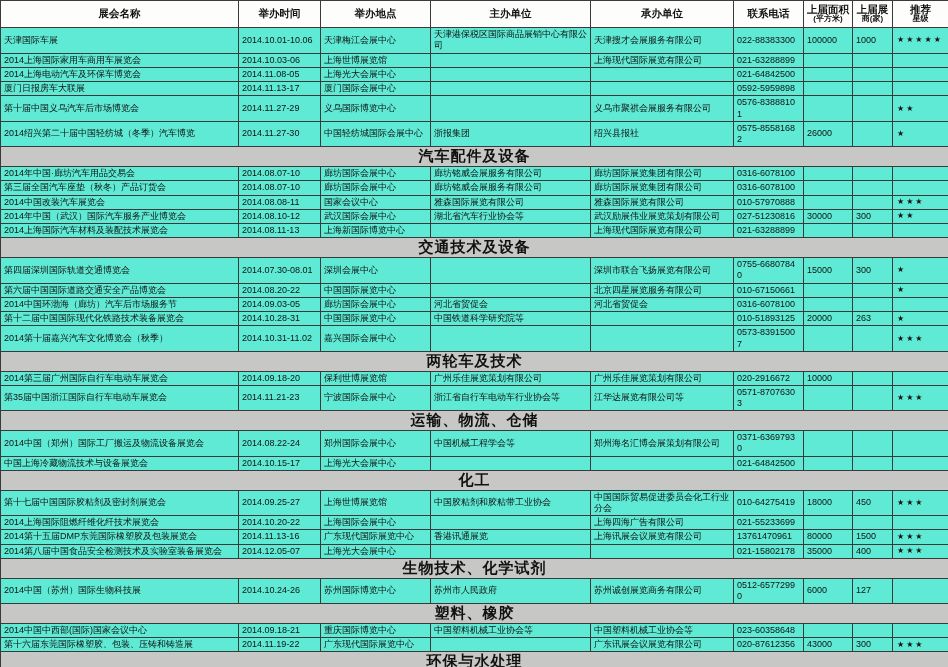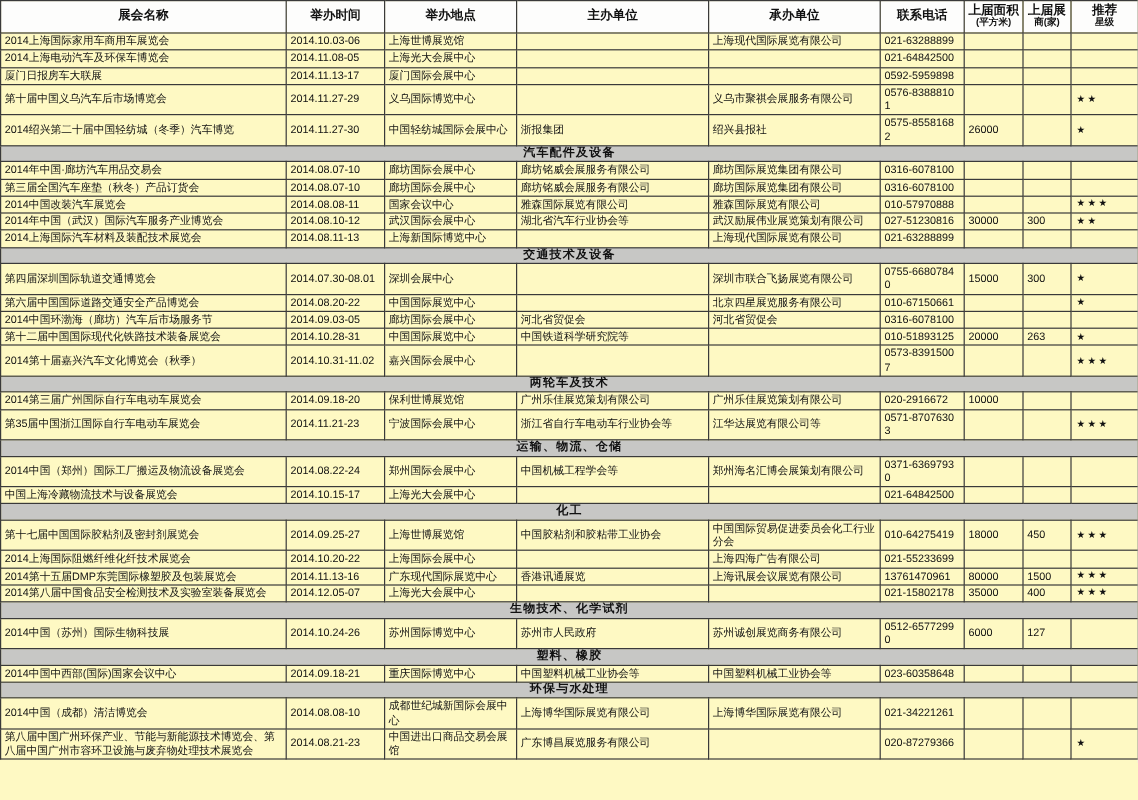--- a/index.html
+++ b/index.html
@@ -1,23 +1,23 @@
 <!DOCTYPE html>
 <html><head>
 <meta charset="utf-8">
 <style>
   html,body{margin:0;padding:0;background:#e9e9e9;}
   body{width:948px;height:667px;overflow:hidden;font-family:"Liberation Sans","DejaVu Sans",sans-serif;color:#111;}
-  .page{width:948px;height:667px;background:#fef9c3;box-sizing:border-box;}
+  .page{width:948px;height:667px;background:#5eead4;box-sizing:border-box;}
   table.t{width:948px;border-collapse:collapse;table-layout:fixed;}
   .t th,.t td{border:1px solid #3a3a3a;box-sizing:border-box;overflow:hidden;}
   .t thead th{font-size:10.5px;font-weight:bold;text-align:center;vertical-align:middle;height:27px;padding:1px 2px;line-height:1.1;background:#fdfdfc;}
   .t thead th .sub{display:block;font-size:8px;font-weight:bold;text-align:center;}
   .t td{font-size:9px;padding:1px 3px;vertical-align:middle;line-height:1.25;height:14px;text-align:left;white-space:normal;word-break:break-all;}
-  tr.section-row td{background:#c7c7c5;font-size:10px;font-weight:bold;text-align:center;height:13px;padding:0;letter-spacing:1px;}
+  tr.section-row td{background:#c7c7c5;font-size:15px;font-weight:bold;text-align:center;height:13px;padding:0;letter-spacing:1px;}
   td.stars{font-size:8px;font-weight:bold;letter-spacing:2px;padding-left:4px;}
   td.num{font-size:9px;}
 </style>
 </head>
 <body>
 
 <div class="page">
   <table class="t">
     <colgroup>
       <col style="width:238px">
@@ -38,20 +38,31 @@
         <th><span>主办单位</span></th>
         <th><span>承办单位</span></th>
         <th><span>联系电话</span></th>
         <th><span>上届面积</span><span class="sub">(平方米)</span></th>
         <th><span>上届展</span><span class="sub">商(家)</span></th>
         <th><span>推荐</span><span class="sub">星级</span></th>
       </tr>
     </thead>
     <tbody>
         <tr>
+          <td>天津国际车展</td>
+          <td>2014.10.01-10.06</td>
+          <td>天津梅江会展中心</td>
+          <td>天津港保税区国际商品展销中心有限公司</td>
+          <td>天津搜才会展服务有限公司</td>
+          <td class="num">022-88383300</td>
+          <td class="num">100000</td>
+          <td class="num">1000</td>
+          <td class="stars">★★★★★</td>
+        </tr>
+        <tr>
           <td>2014上海国际家用车商用车展览会</td>
           <td>2014.10.03-06</td>
           <td>上海世博展览馆</td>
           <td></td>
           <td>上海现代国际展览有限公司</td>
           <td class="num">021-63288899</td>
           <td class="num"></td>
           <td class="num"></td>
           <td class="stars"></td>
         </tr>
@@ -333,20 +344,31 @@
           <td>2014中国中西部(国际)国家会议中心</td>
           <td>2014.09.18-21</td>
           <td>重庆国际博览中心</td>
           <td>中国塑料机械工业协会等</td>
           <td>中国塑料机械工业协会等</td>
           <td class="num">023-60358648</td>
           <td class="num"></td>
           <td class="num"></td>
           <td class="stars"></td>
         </tr>
+        <tr>
+          <td>第十六届东莞国际橡塑胶、包装、压铸和铸造展</td>
+          <td>2014.11.19-22</td>
+          <td>广东现代国际展览中心</td>
+          <td></td>
+          <td>广东讯展会议展览有限公司</td>
+          <td class="num">020-87612356</td>
+          <td class="num">43000</td>
+          <td class="num">300</td>
+          <td class="stars">★★★</td>
+        </tr>
         <tr class="section-row">
           <td colspan="9">环保与水处理</td>
         </tr>
         <tr>
           <td>2014中国（成都）清洁博览会</td>
           <td>2014.08.08-10</td>
           <td>成都世纪城新国际会展中心</td>
           <td>上海博华国际展览有限公司</td>
           <td>上海博华国际展览有限公司</td>
           <td class="num">021-34221261</td>

